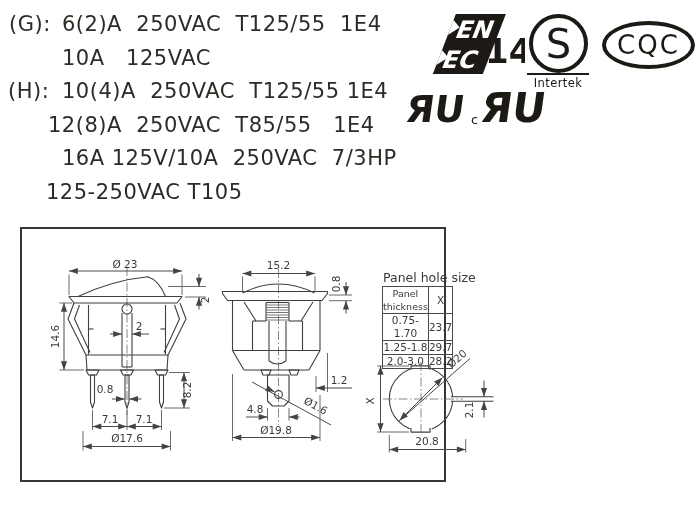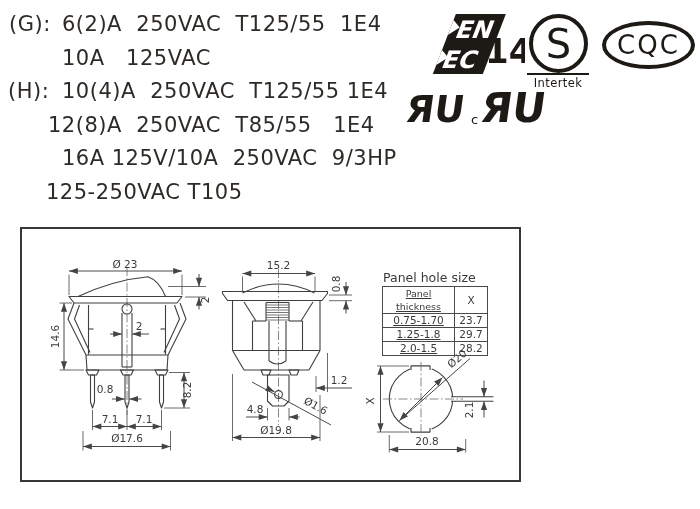--- a/index.html
+++ b/index.html
@@ -16,28 +16,28 @@
   .s-underline{position:absolute;left:527px;top:73px;width:62px;border-top:2.5px solid #1d1914;}
   .s-label{position:absolute;left:524px;top:76px;width:68px;text-align:center;font-size:11.5px;letter-spacing:.4px;}
   .cqc{position:absolute;left:602px;top:21px;width:85px;height:40px;border:4.5px solid #1d1914;border-radius:50%;
        display:flex;align-items:center;justify-content:center;font-size:26px;letter-spacing:2px;text-align:right;}
   .ul{position:absolute;font-weight:bold;font-style:normal;transform:skewX(-8deg);}
   .ul1{left:406px;top:88px;font-size:37px;}
   .ul2{left:481px;top:84px;font-size:41px;}
   .ul-c{position:absolute;left:471px;top:112px;font-size:13px;}
 
   
-  .draw-box{position:absolute;left:20px;top:227px;width:501px;height:255px;border:2px solid #3a3633;box-sizing:border-box;background:#fff;}
+  .draw-box{position:absolute;left:20px;top:227px;width:426px;height:255px;border:2px solid #3a3633;box-sizing:border-box;background:#fff;}
   .draw-box svg{position:absolute;left:0;top:0;}
 
   
   .ph-table{position:absolute;left:360px;top:57px;border-collapse:collapse;table-layout:fixed;}
   .ph-table td,.ph-table th{border:1px solid #4a4a4a;font-weight:normal;text-align:center;
        font-size:10.5px;color:#3a3a3a;padding:0;height:13px;line-height:13px;}
-  .ph-table .c1{width:71px;text-decoration:underline;}
+  .ph-table .c1{width:71px;}
   .ph-table .c2{width:32px;}
   .ph-table .small{font-size:9.5px;}
 
   
   .out{stroke:#3f3f3f;stroke-width:1.1;fill:none;stroke-linejoin:round;}
   .dim{stroke:#4a4a4a;stroke-width:1;fill:none;}
   .ext{stroke:#5a5a5a;stroke-width:.9;fill:none;}
   .cl{stroke:#6a6a6a;stroke-width:.8;fill:none;stroke-dasharray:9 2.5 1.5 2.5;}
   .dt{font-family:"DejaVu Sans","Liberation Sans",sans-serif;font-size:10.5px;fill:#3a3a3a;}
   .tt{font-family:"DejaVu Sans","Liberation Sans",sans-serif;font-size:12.5px;fill:#3a3a3a;}
@@ -47,21 +47,21 @@
 
 <div id="page">
 
   <div>
     <div class="r-line" style="left:9px;top:12px">(G):</div>
     <div class="r-line" style="left:62px;top:12px">6(2)A  250VAC  T125/55  1E4</div>
     <div class="r-line" style="left:62px;top:46px">10A   125VAC</div>
     <div class="r-line" style="left:8px;top:79px">(H):</div>
     <div class="r-line" style="left:62px;top:79px">10(4)A  250VAC  T125/55 1E4</div>
     <div class="r-line" style="left:48px;top:113px">12(8)A  250VAC  T85/55   1E4</div>
-    <div class="r-line" style="left:62px;top:146px">16A 125V/10A  250VAC  9/3HP</div>
+    <div class="r-line" style="left:62px;top:146px">16A 125V/10A  250VAC  7/3HP</div>
     <div class="r-line" style="left:46px;top:180px">125-250VAC T105</div>
   </div>
 
   <div class="cert" style="left:415px;top:11px">
     <svg width="110" height="70" viewBox="0 0 110 70">
       <g transform="skewX(-21)">
         <rect x="42" y="3" width="50" height="60" fill="#1d1914"></rect>
         <polygon points="42,9 51,16.5 42,24" fill="#fff"></polygon>
         <polygon points="42,39 51,46.5 42,54" fill="#fff"></polygon>
         <text x="49" y="27" font-size="24" font-weight="bold" fill="#fff" font-family="DejaVu Sans, sans-serif">EN</text>
@@ -290,20 +290,20 @@
       </tr>
       <tr>
         <td class="c1">0.75-1.70</td>
         <td class="c2">23.7</td>
       </tr>
       <tr>
         <td class="c1">1.25-1.8</td>
         <td class="c2">29.7</td>
       </tr>
       <tr>
-        <td class="c1">2.0-1.5</td>
+        <td class="c1">2.0-3.0</td>
         <td class="c2">28.2</td>
       </tr>
     </tbody>
       </table>
   </div>
 
 </div>
 
 </body></html>

